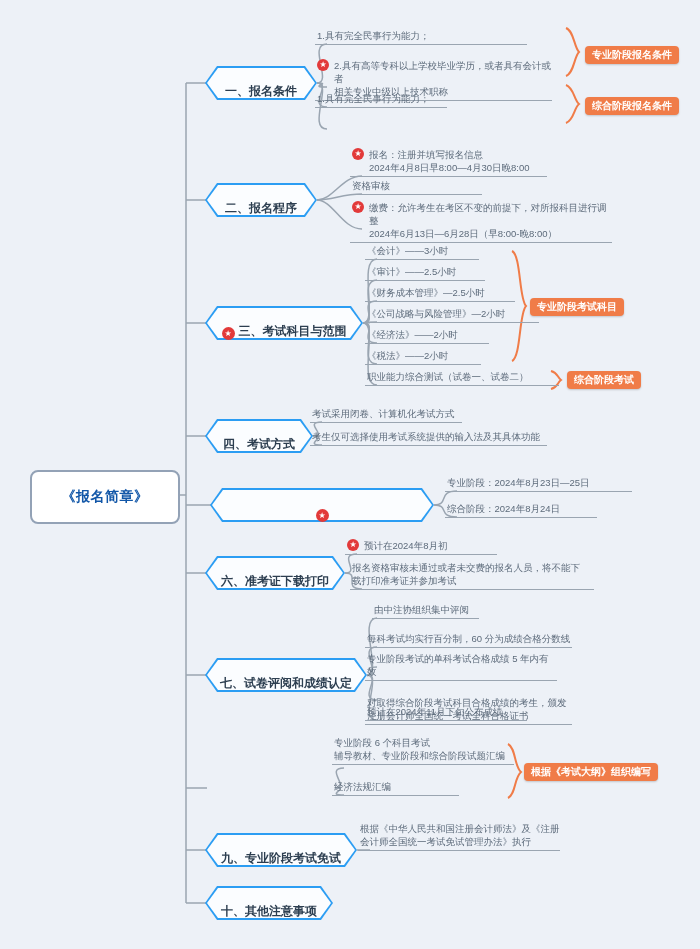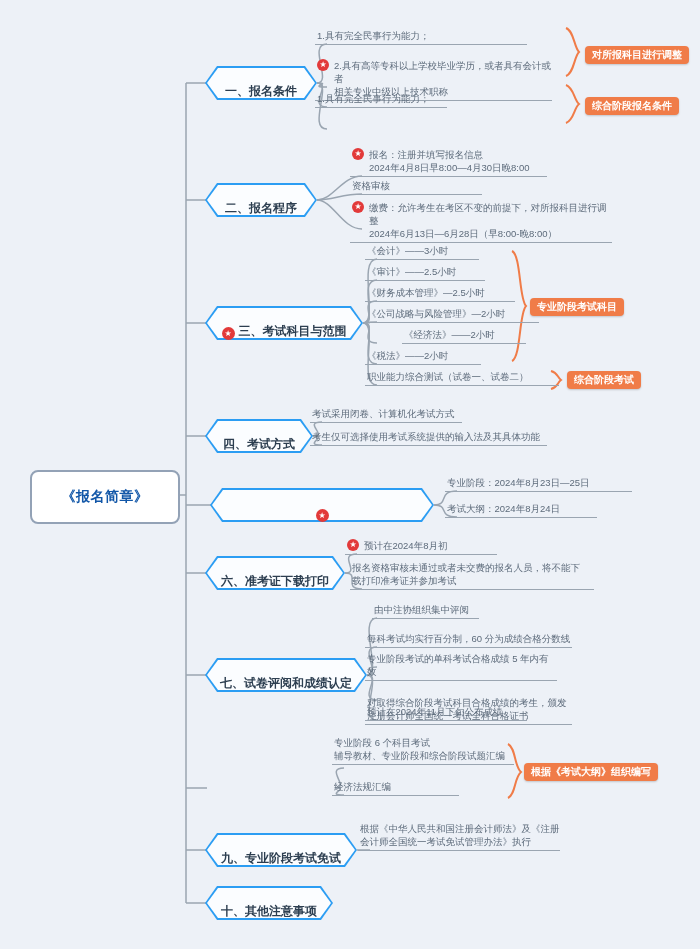--- a/index.html
+++ b/index.html
@@ -160,21 +160,21 @@
     <span class="leaf-text">1.具有完全民事行为能力；</span>
   </div>
   <div class="leaf" style="left:315px;top:59px;width:235px;">
     <span class="star"></span>
     <span class="leaf-text">2.具有高等专科以上学校毕业学历，或者具有会计或者
 相关专业中级以上技术职称</span>
   </div>
   <div class="leaf" style="left:315px;top:92px;width:130px;">
     <span class="leaf-text">1.具有完全民事行为能力；</span>
   </div>
-  <div class="badge" style="left:585px;top:46px;">对所报科目进行调整</div>
+  <div class="badge" style="left:585px;top:46px;">专业阶段报名条件</div>
   <div class="badge" style="left:585px;top:97px;">综合阶段报名条件</div>
 
   <div class="leaf" style="left:350px;top:148px;width:195px;">
     <span class="star"></span>
     <span class="leaf-text">报名：注册并填写报名信息
 2024年4月8日早8:00—4月30日晚8:00</span>
   </div>
   <div class="leaf" style="left:350px;top:179px;width:130px;">
     <span class="leaf-text">资格审核</span>
   </div>
@@ -189,21 +189,21 @@
   </div>
   <div class="leaf" style="left:365px;top:265px;width:118px;">
     <span class="leaf-text">《审计》——2.5小时</span>
   </div>
   <div class="leaf" style="left:365px;top:286px;width:148px;">
     <span class="leaf-text">《财务成本管理》—2.5小时</span>
   </div>
   <div class="leaf" style="left:365px;top:307px;width:172px;">
     <span class="leaf-text">《公司战略与风险管理》—2小时</span>
   </div>
-  <div class="leaf" style="left:365px;top:328px;width:122px;margin-left:37px;">
+  <div class="leaf" style="left:365px;top:328px;width:122px;">
     <span class="leaf-text">《经济法》——2小时</span>
   </div>
   <div class="leaf" style="left:365px;top:349px;width:114px;">
     <span class="leaf-text">《税法》——2小时</span>
   </div>
   <div class="leaf" style="left:365px;top:370px;width:192px;">
     <span class="leaf-text">职业能力综合测试（试卷一、试卷二）</span>
   </div>
   <div class="badge" style="left:530px;top:298px;">专业阶段考试科目</div>
   <div class="badge" style="left:567px;top:371px;">综合阶段考试</div>
@@ -212,21 +212,21 @@
     <span class="leaf-text">考试采用闭卷、计算机化考试方式</span>
   </div>
   <div class="leaf" style="left:310px;top:430px;width:235px;">
     <span class="leaf-text">考生仅可选择使用考试系统提供的输入法及其具体功能</span>
   </div>
 
   <div class="leaf" style="left:445px;top:476px;width:185px;">
     <span class="leaf-text">专业阶段：2024年8月23日—25日</span>
   </div>
   <div class="leaf" style="left:445px;top:502px;width:150px;">
-    <span class="leaf-text">考试大纲：2024年8月24日</span>
+    <span class="leaf-text">综合阶段：2024年8月24日</span>
   </div>
 
   <div class="leaf" style="left:345px;top:539px;width:150px;">
     <span class="star"></span>
     <span class="leaf-text">预计在2024年8月初</span>
   </div>
   <div class="leaf" style="left:350px;top:561px;width:242px;">
     <span class="leaf-text">报名资格审核未通过或者未交费的报名人员，将不能下
 载打印准考证并参加考试</span>
   </div>

